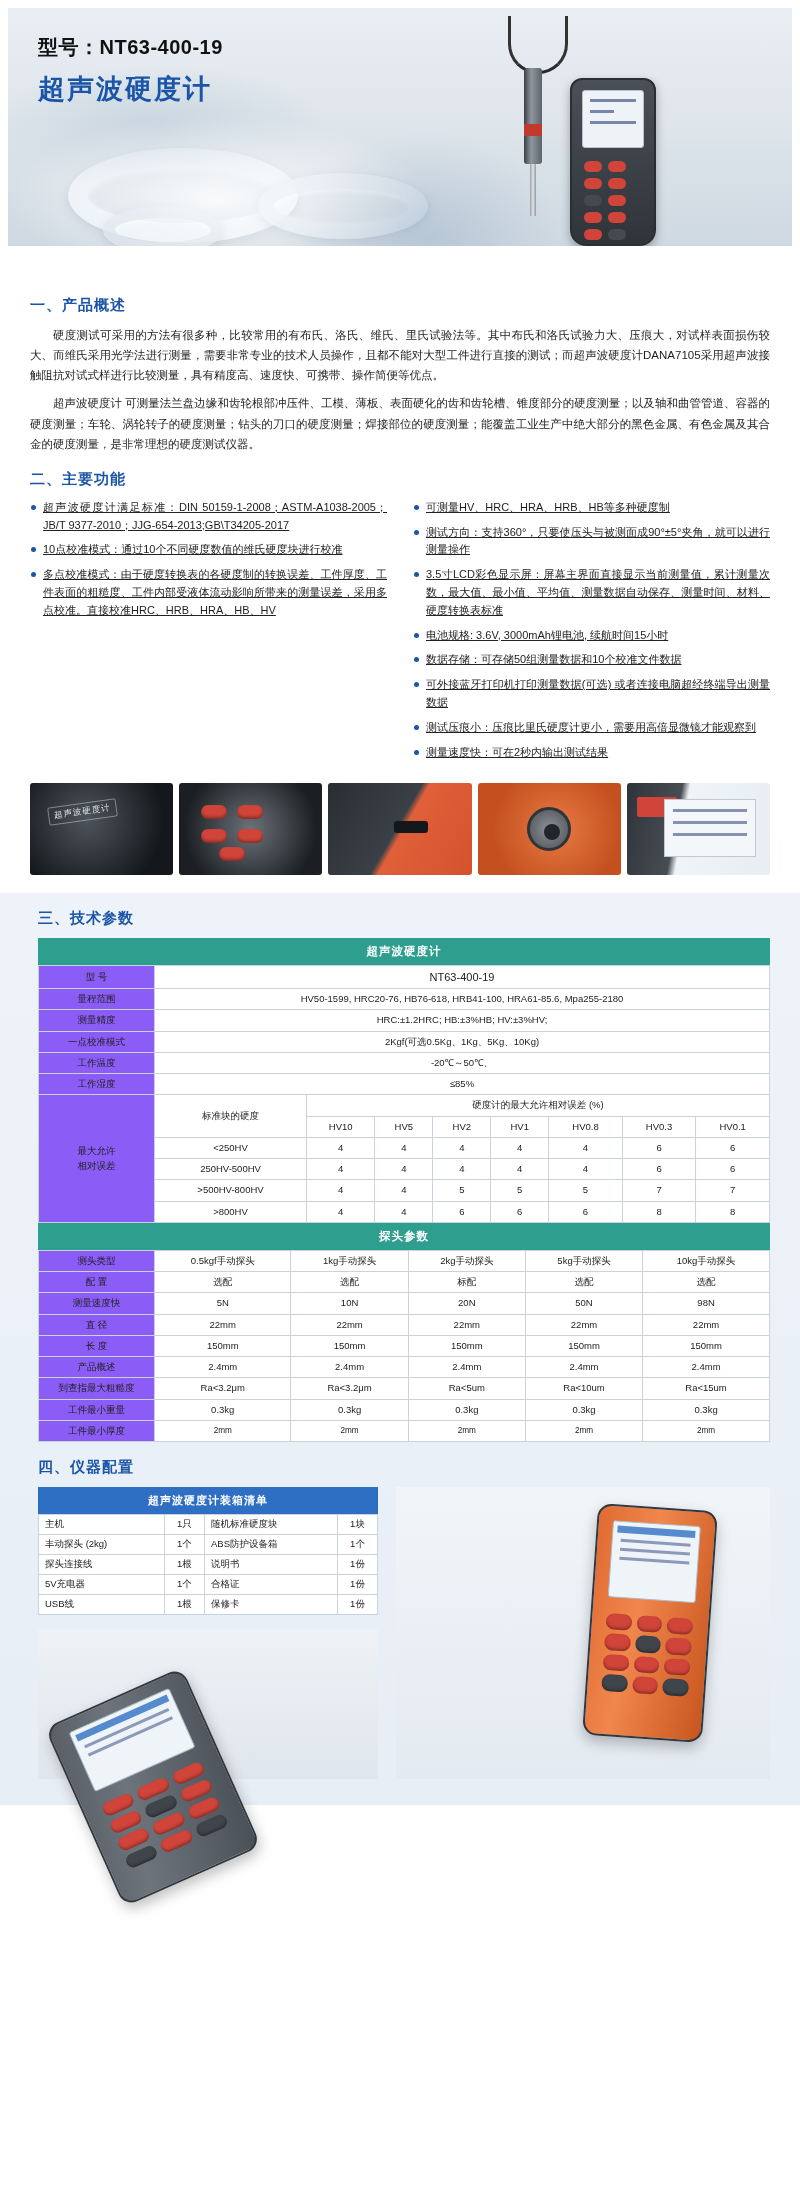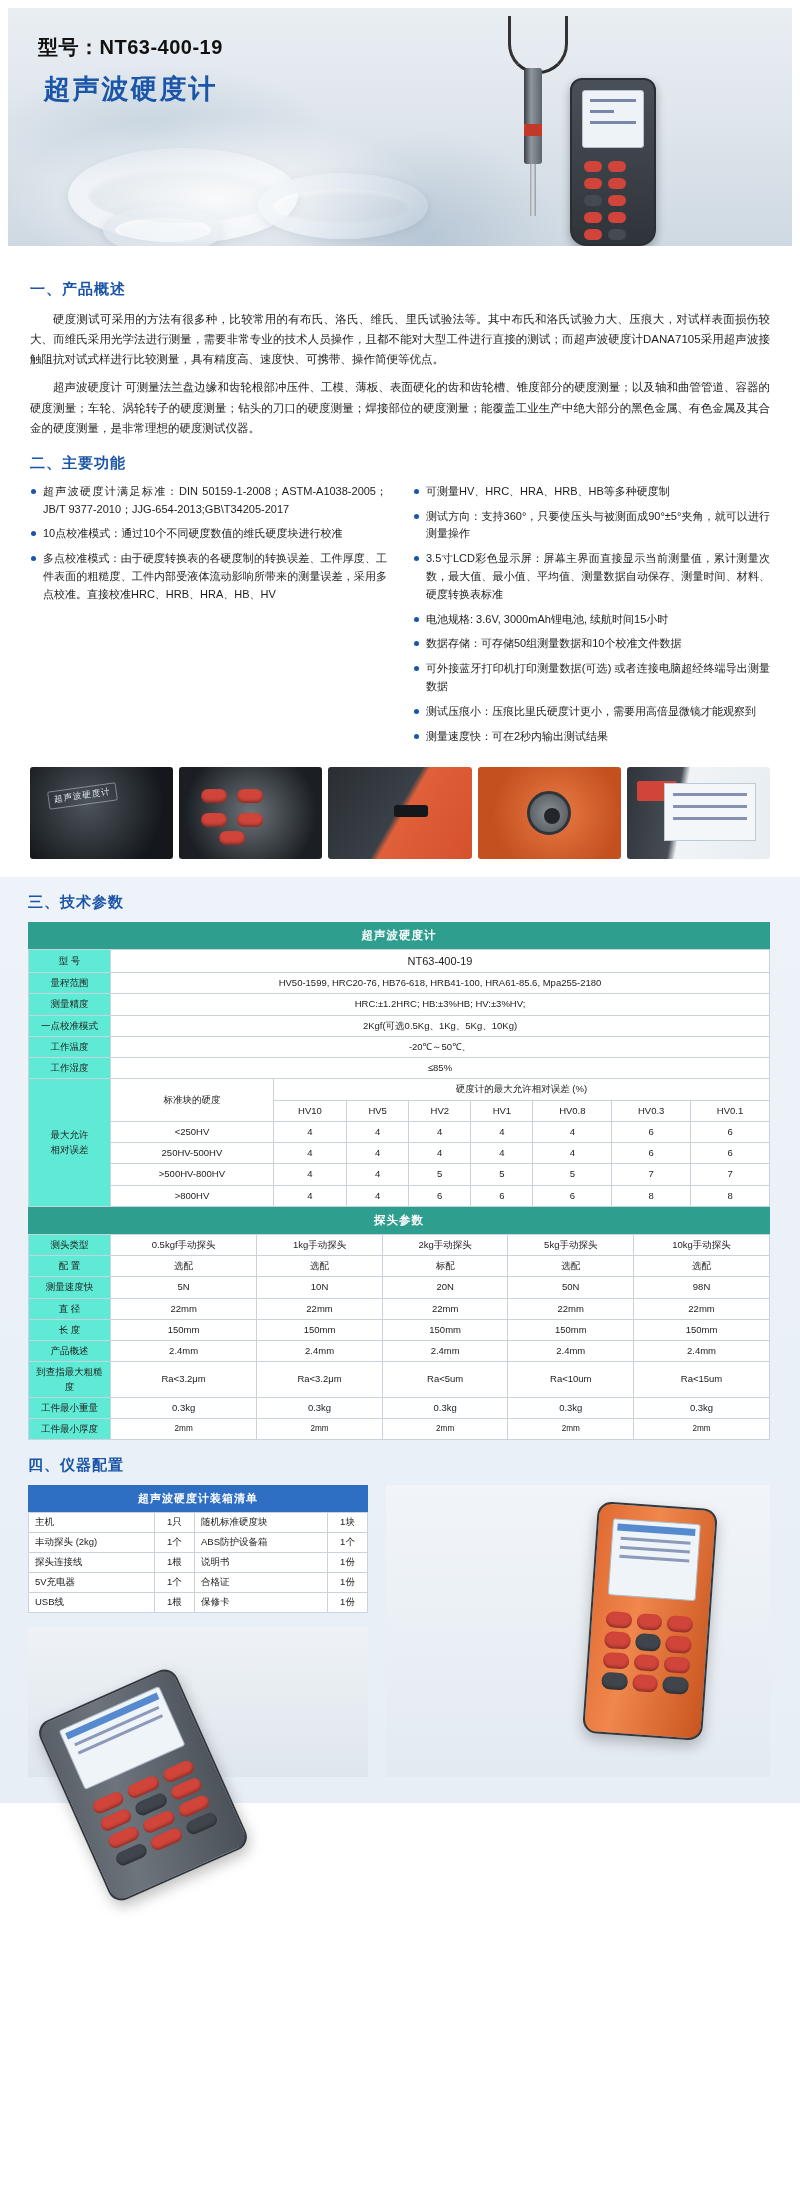--- a/index.html
+++ b/index.html
@@ -11,24 +11,23 @@
     font-family: "Liberation Sans", sans-serif;
     color: #222;
     -webkit-font-smoothing: antialiased;
   }
   .page { position: relative; width: 800px; min-height:2200px; background:#fff; }
 
   
   .hero {
     position: relative;
     height: 238px;
-    margin: 8px 8px 0 8px;
+    margin: 8px 8px 16px 8px;
     background: linear-gradient(180deg,#e9eef3 0%, #dfe6ec 45%, #cfd9e2 100%);
     overflow: hidden;
-    text-align: center;
   }
   .hero:after{
     content:"";
     position:absolute; left:0; top:0; right:0; bottom:0;
     background:
       radial-gradient(ellipse 300px 120px at 210px 190px, rgba(255,255,255,.85), rgba(255,255,255,0) 70%),
       radial-gradient(ellipse 240px 90px at 150px 120px, rgba(190,205,218,.7), rgba(255,255,255,0) 70%),
       radial-gradient(ellipse 190px 150px at 420px 230px, rgba(160,180,200,.5), rgba(255,255,255,0) 70%);
   }
   .ring {
@@ -88,21 +87,21 @@
   .content { padding: 18px 30px 0 30px; }
   .sec-head {
     color:#1b55a8; font-weight:bold; font-size:15px; margin: 16px 0 10px 0;
     letter-spacing:1px;
   }
   p.para {
     font-size:11.5px; line-height:1.75; margin:0 0 8px 0; color:#1d1d1d;
     text-align:justify; text-indent: 2em;
   }
   .two-col { display:flex; gap:26px; margin-top:4px;}
-  .col { flex:1; }
+  .col { flex:1;text-decoration:underline; }
   ul.bul { list-style:none; margin:0; padding:0; }
   ul.bul li {
     position:relative; padding-left:13px; font-size:11px; line-height:1.62;
     margin-bottom:7px; color:#1d1d1d; text-align:justify;
   }
   ul.bul li:before{
     content:""; position:absolute; left:1px; top:6px; width:5px; height:5px;
     background:#1b55a8; border-radius:50%;
   }
 
@@ -124,32 +123,32 @@
   .shot.s4 .conn:after{ content:""; position:absolute; left:14px; top:14px; width:16px; height:16px; border-radius:50%; background:#22262a;}
   .shot.s5 { background: linear-gradient(100deg,#2f343a 0%, #474d54 35%, #f0f4f7 40%, #e7edf2 100%); }
   .shot.s5 .scr { position:absolute; right:14px; top:16px; width:92px; height:58px; background:#f4f7fa; border:1px solid #c0cad3;}
   .shot.s5 .scr .ln{ height:3px; background:#2c3e77; opacity:.55; margin:9px 8px;}
   .shot.s5 .tag { position:absolute; left:10px; top:14px; width:40px; height:20px; background:#d0443a; border-radius:2px;}
 
   
   .band {
     margin-top:18px;
     background: linear-gradient(180deg,#eef3f9 0%, #e7eef6 100%);
-    padding: 16px 30px 26px 28px;
+    padding: 16px 30px 26px 38px;
   }
   table.spec { width:100%; border-collapse:collapse; font-size:9.5px; background:#fff;}
   table.spec th, table.spec td {
     border:1px solid #c8d3de; padding:3px 5px; text-align:center; color:#222;
     line-height:1.5;
   }
   .tbl-title {
     background:#2e9e8f; color:#fff; font-weight:bold; font-size:11.5px;
     padding:5px; text-align:center; letter-spacing:1px; border:1px solid #2e9e8f;
   }
-  td.lbl-cell { background:#5eead4; width:82px; color:#333; }
+  td.lbl-cell { background:#8b5cf6; width:116px; color:#333; }
   td.val-strong { font-weight:normal; font-size:11px; }
   td.small { font-size:8.2px; line-height:1.45; text-align:center; }
 
   .sec-head.onband { margin-top:0; }
 
   
   .config-wrap { display:flex; gap:18px; margin-top:8px; }
   .config-left { width:340px; }
   table.cfg { width:100%; border-collapse:collapse; font-size:9.5px; background:#fff;}
   table.cfg td { border:1px solid #c8d3de; padding:3px 6px; color:#222; }

